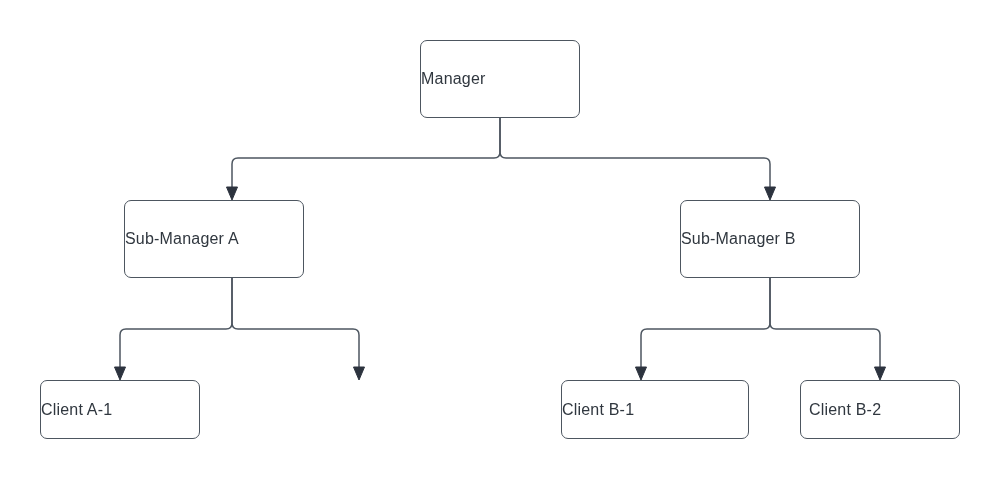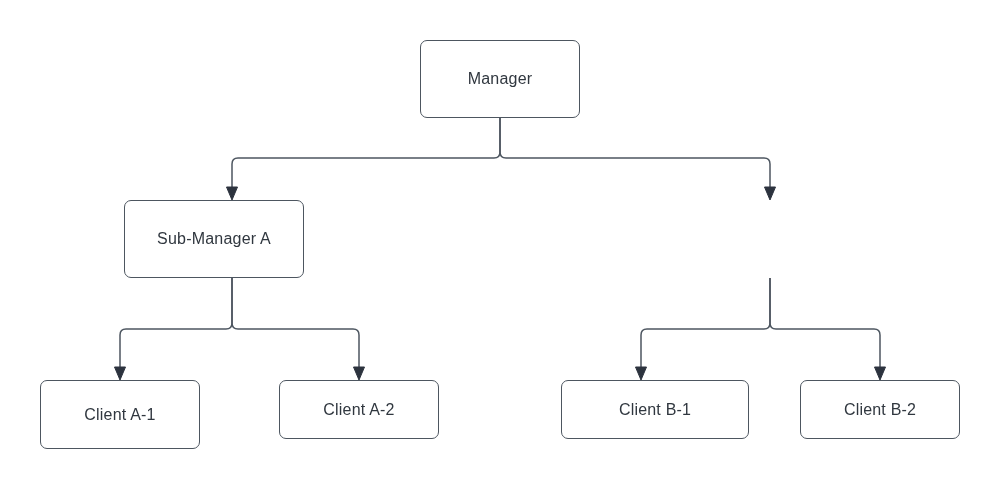--- a/index.html
+++ b/index.html
@@ -34,32 +34,31 @@
     stroke-linejoin: round;
   }
   .node {
     position: absolute;
     box-sizing: border-box;
     background: #ffffff;
     border: 1.5px solid #4d5660;
     border-radius: 7px;
     display: flex;
     align-items: center;
-    justify-content: center;
     color: #30373f;
     font-size: 16px;
     letter-spacing: 0.2px;
   }
   .node-manager   { left: 420px; top: 40px;  width: 160px; height: 78px; }
   .node-sub-a     { left: 124px; top: 200px; width: 180px; height: 78px; }
   .node-sub-b     { left: 680px; top: 200px; width: 180px; height: 78px; }
-  .node-client-a1 { left: 40px;  top: 380px; width: 160px; height: 69px; }
+  .node-client-a1 { left: 40px;  top: 380px; width: 160px; height: 59px; }
   .node-client-a2 { left: 279px; top: 380px; width: 160px; height: 59px; }
   .node-client-b1 { left: 561px; top: 380px; width: 188px; height: 59px; }
-  .node-client-b2 { left: 800px; top: 380px; width: 160px; height: 59px; }
+  .node-client-b2 { left: 800px; top: 380px; width: 160px; height: 59px; padding-left: 8px; }
 </style>
 </head>
 <body>
 
 <div class="canvas">
 
   <svg class="edges" viewBox="0 0 1000 480" xmlns="http://www.w3.org/2000/svg">
 
     <path d="M500,118 L500,152 Q500,158 494,158 L238,158 Q232,158 232,164 L232,188"></path>
     <polygon points="226.5,187 237.5,187 232,200"></polygon>
@@ -81,28 +80,28 @@
   </svg>
 
   <div class="node node-manager">
     <span>Manager</span>
   </div>
 
   <div class="node node-sub-a">
     <span>Sub-Manager A</span>
   </div>
 
+  <div class="node node-sub-b">
+    <span>Sub-Manager B</span>
+  </div>
 
   <div class="node node-client-a1">
     <span>Client A-1</span>
   </div>
 
-  <div class="node node-client-a2">
-    <span>Client A-2</span>
-  </div>
 
   <div class="node node-client-b1">
     <span>Client B-1</span>
   </div>
 
   <div class="node node-client-b2">
     <span>Client B-2</span>
   </div>
 
 </div>

